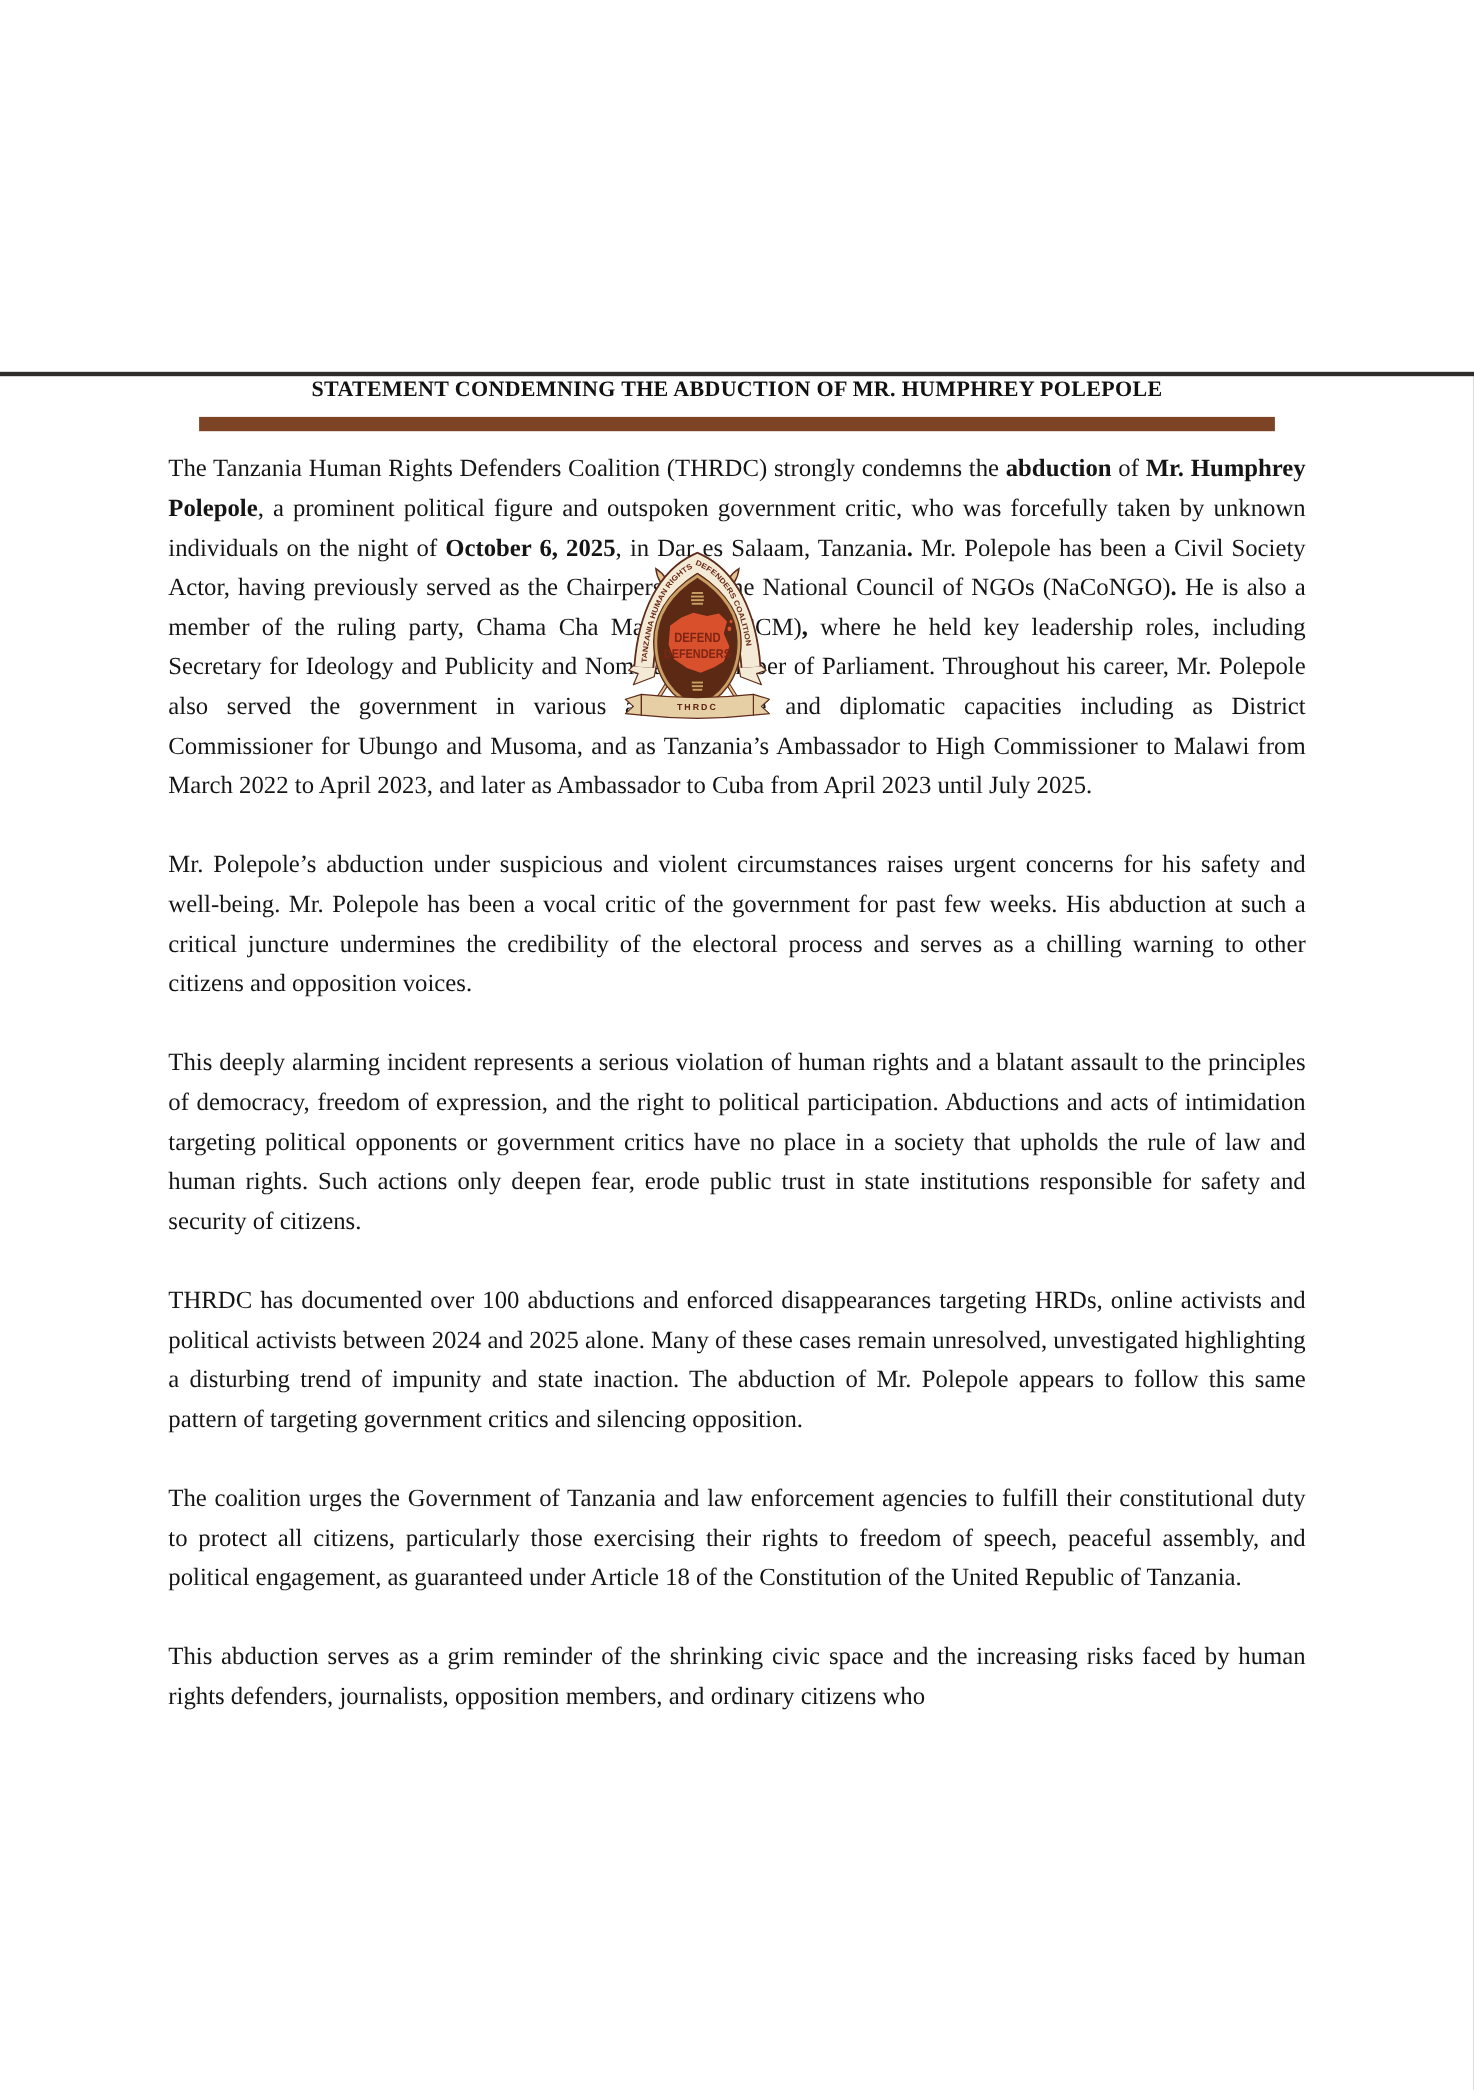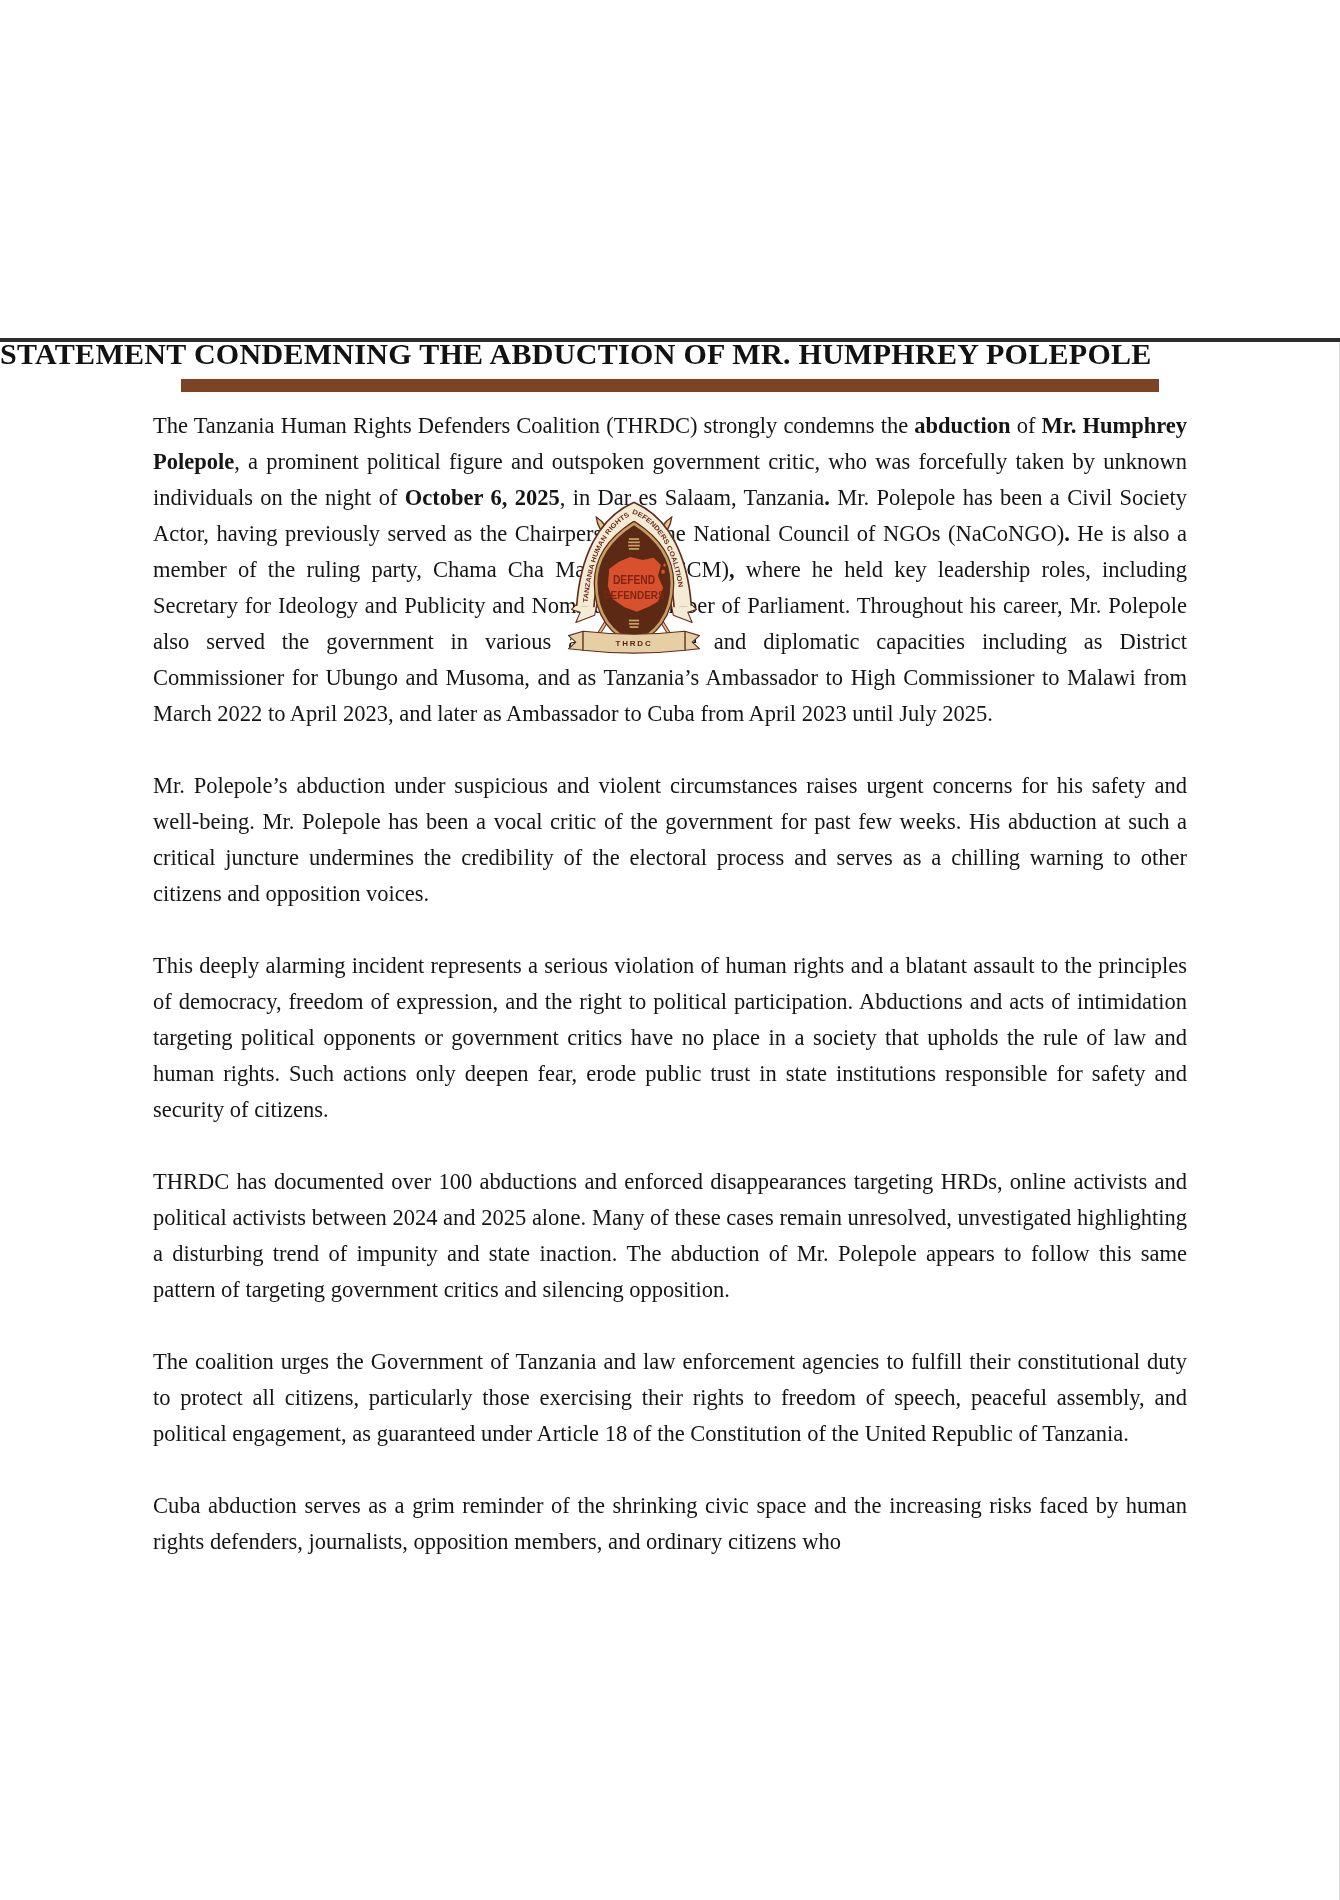--- a/index.html
+++ b/index.html
@@ -19,22 +19,22 @@
     position:absolute;top:0;left:0;width:100%;height:4px;
     background:#2f2d2b;
   }
   .logo-wrap{
     position:absolute;top:158px;left:561px;
     width:146px;height:160px;
   }
   .logo-wrap svg{display:block;width:146px;height:160px;}
   .doc-title{
     margin:338px 0 0 0;
-    text-align:left;
-    font-size:30px;
+    text-align:center;
+    font-size:20px;
     font-weight:bold;
     letter-spacing:0.3px;
     color:#121212;
     line-height:32px;
     font-family:"Liberation Serif", serif;
   }
   .title-rule{
     width:978px;height:13px;
     margin:9px auto 0 auto;
     background:#7c4424;
@@ -131,16 +131,16 @@
   <h1 class="doc-title">STATEMENT CONDEMNING THE ABDUCTION OF MR. HUMPHREY POLEPOLE</h1>
 
   <div class="title-rule" style="background: rgb(124, 68, 36);"></div>
 
   <div class="content">
       <p><span>The Tanzania Human Rights Defenders Coalition (THRDC) strongly condemns the </span><span class="b">abduction</span><span> of </span><span class="b">Mr. Humphrey Polepole</span><span>, a prominent political figure and outspoken government critic, who was forcefully taken by unknown individuals on the night of </span><span class="b">October 6, 2025</span><span>, in Dar es Salaam, Tanzania</span><span class="b">.</span><span> Mr. Polepole has been a Civil Society Actor, having previously served as the Chairperson of the National Council of NGOs (NaCoNGO)</span><span class="b">.</span><span> He is also a member of the ruling party, Chama Cha Mapinduzi (CCM)</span><span class="b">,</span><span> where he held key leadership roles, including Secretary for Ideology and Publicity and Nominated Member of Parliament. Throughout his career, Mr. Polepole also served the government in various administrative and diplomatic capacities including as District Commissioner for Ubungo and Musoma, and as Tanzania’s Ambassador to High Commissioner to Malawi from March 2022 to April 2023, and later as Ambassador to Cuba from April 2023 until July 2025.</span></p>
       <p><span>Mr. Polepole’s abduction under suspicious and violent circumstances raises urgent concerns for his safety and well-being. Mr. Polepole has been a vocal critic of the government for past few weeks. His abduction at such a critical juncture undermines the credibility of the electoral process and serves as a chilling warning to other citizens and opposition voices.</span></p>
       <p><span>This deeply alarming incident represents a serious violation of human rights and a blatant assault to the principles of democracy, freedom of expression, and the right to political participation. Abductions and acts of intimidation targeting political opponents or government critics have no place in a society that upholds the rule of law and human rights. Such actions only deepen fear, erode public trust in state institutions responsible for safety and security of citizens.</span></p>
       <p><span>THRDC has documented over 100 abductions and enforced disappearances targeting HRDs, online activists and political activists between 2024 and 2025 alone. Many of these cases remain unresolved, unvestigated highlighting a disturbing trend of impunity and state inaction. The abduction of Mr. Polepole appears to follow this same pattern of targeting government critics and silencing opposition.</span></p>
       <p><span>The coalition urges the Government of Tanzania and law enforcement agencies to fulfill their constitutional duty to protect all citizens, particularly those exercising their rights to freedom of speech, peaceful assembly, and political engagement, as guaranteed under Article 18 of the Constitution of the United Republic of Tanzania.</span></p>
-      <p><span>Cuba abduction serves as a grim reminder of the shrinking civic space and the increasing risks faced by human rights defenders, journalists, opposition members, and ordinary citizens who</span></p>
+      <p><span>This abduction serves as a grim reminder of the shrinking civic space and the increasing risks faced by human rights defenders, journalists, opposition members, and ordinary citizens who</span></p>
     </div>
 
 </div>
 
 </body></html>

